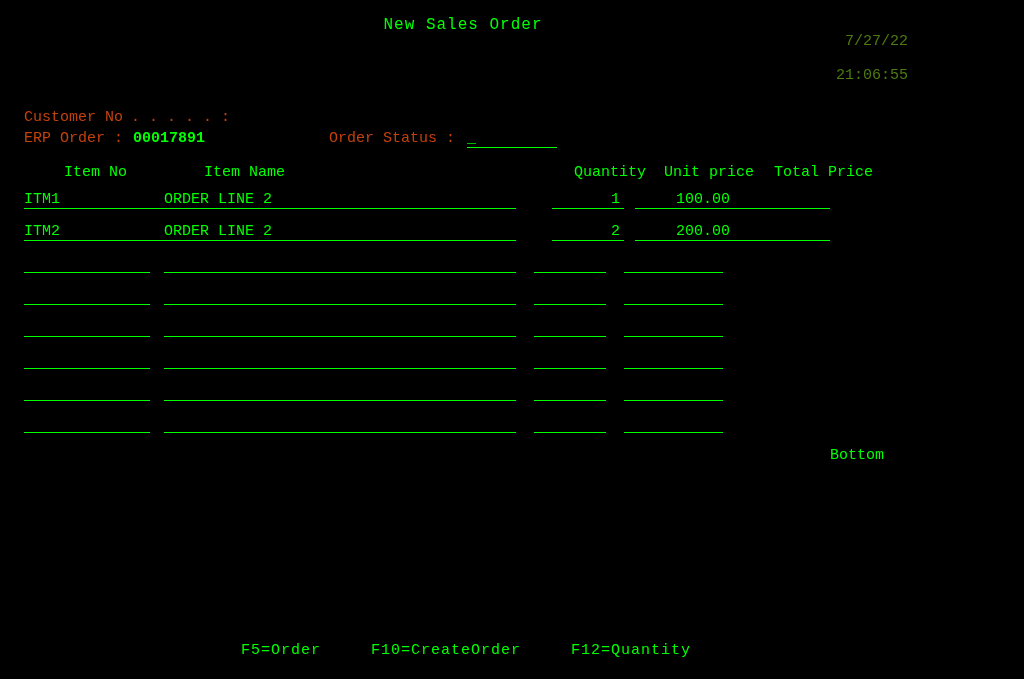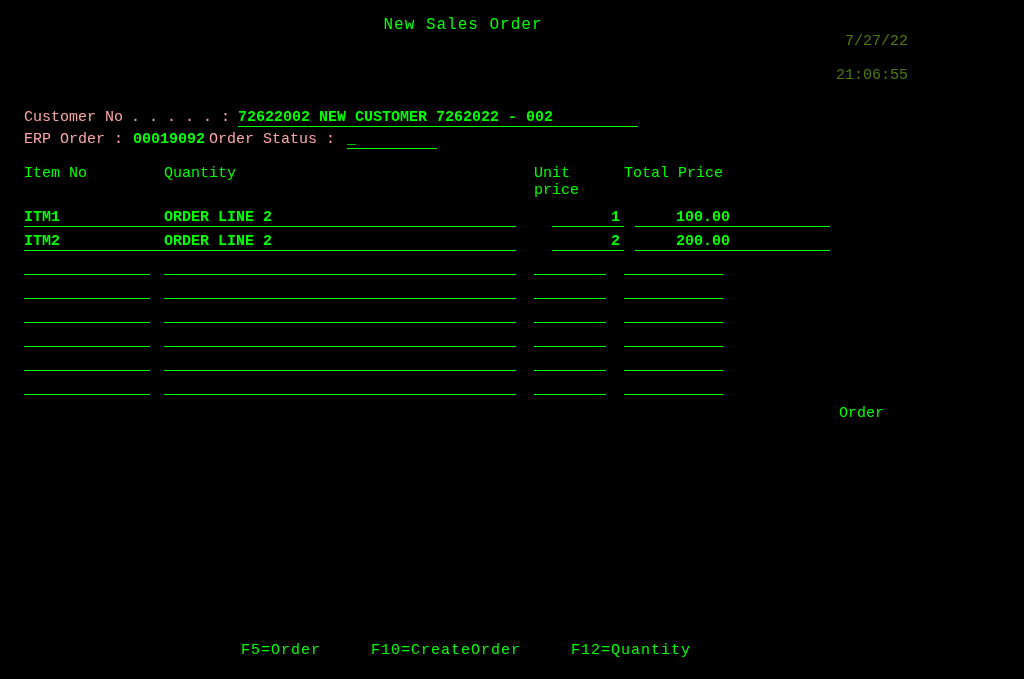--- a/index.html
+++ b/index.html
@@ -55,21 +55,21 @@
     }
 
     .info-row {
       display: flex;
       align-items: baseline;
       margin-bottom: 4px;
       gap: 4px;
     }
 
     .info-label {
-      color: #fca5a5;
+      color: #c2410c;
       white-space: nowrap;
     }
 
     .info-value {
       color: #00ff00;
       font-weight: bold;
     }
 
     .underline-field {
       border-bottom: 1px solid #00ff00;
@@ -88,32 +88,32 @@
     .table-section {
       margin-top: 8px;
     }
 
     .table-header {
       display: grid;
       grid-template-columns: 140px 370px 90px 110px 120px;
       color: #00ff00;
       margin-bottom: 8px;
       padding-bottom: 2px;
+      margin-left: 40px;
     }
 
     .table-header span {
       font-size: 15px;
     }
 
     .table-row {
       display: grid;
       grid-template-columns: 140px 370px 90px 110px 120px;
-      margin-bottom: 6px;
+      margin-bottom: 14px;
       align-items: end;
-      font-weight: bold;
     }
 
     .cell {
       display: flex;
       align-items: flex-end;
     }
 
     .cell-value {
       color: #00ff00;
       border-bottom: 1px solid #00ff00;
@@ -176,40 +176,40 @@
     <div class="datetime">
       <span>7/27/22</span><br>
       <span>21:06:55</span>
     </div>
   </div>
 
   <div class="info-section">
     <div class="info-row">
       <span class="info-label">Customer No</span>
       <span class="info-label" style="margin-left:4px; margin-right:4px;">. . . . . :</span>
-      <span class="info-value underline-field" style="min-width: 400px;">72622002 NEW CUSTOMER 7262022 - 002</span>
     </div>
     <div class="info-row">
       <div class="erp-row">
         <span class="info-label">ERP Order :</span>
-        <span class="info-value" style="margin-left:4px;">00019092</span>
-      </div>
-      <div class="status-row" style="">
+        <span class="info-value" style="margin-left:4px;">00017891</span>
+      </div>
+      <div class="status-row" style="margin-left: 120px;">
         <span class="info-label">Order Status :</span>
         <span class="info-value underline-field-short" style="min-width:90px; margin-left:6px;">
           <span>_</span>
         </span>
       </div>
     </div>
   </div>
 
   <div class="table-section">
 
     <div class="table-header">
       <span>Item No</span>
+      <span>Item Name</span>
       <span style="padding-right:8px;">Quantity</span>
       <span style="text-align:left; padding-right:8px;">Unit price</span>
       <span>Total Price</span>
     </div>
 
     <div>
 
       <div class="table-row">
         <div class="cell">
           <span class="cell-value">ITM1</span>
@@ -338,21 +338,21 @@
           </div>
         <div class="cell">
             <span class="cell-empty" style="width:90%;"></span>
           </div>
         <div class="cell"></div>
       </div>
 
     </div>
 
     <div style="position:relative; margin-top: 10px;">
-      <span class="bottom-label">Order</span>
+      <span class="bottom-label">Bottom</span>
     </div>
 
   </div>
 
   <div class="function-bar">
     <span class="fn-key">F5=Order</span>
     &nbsp;&nbsp;&nbsp;
     <span class="fn-key">F10=CreateOrder</span>
     &nbsp;&nbsp;&nbsp;
     <span class="fn-key">F12=Quantity</span>

